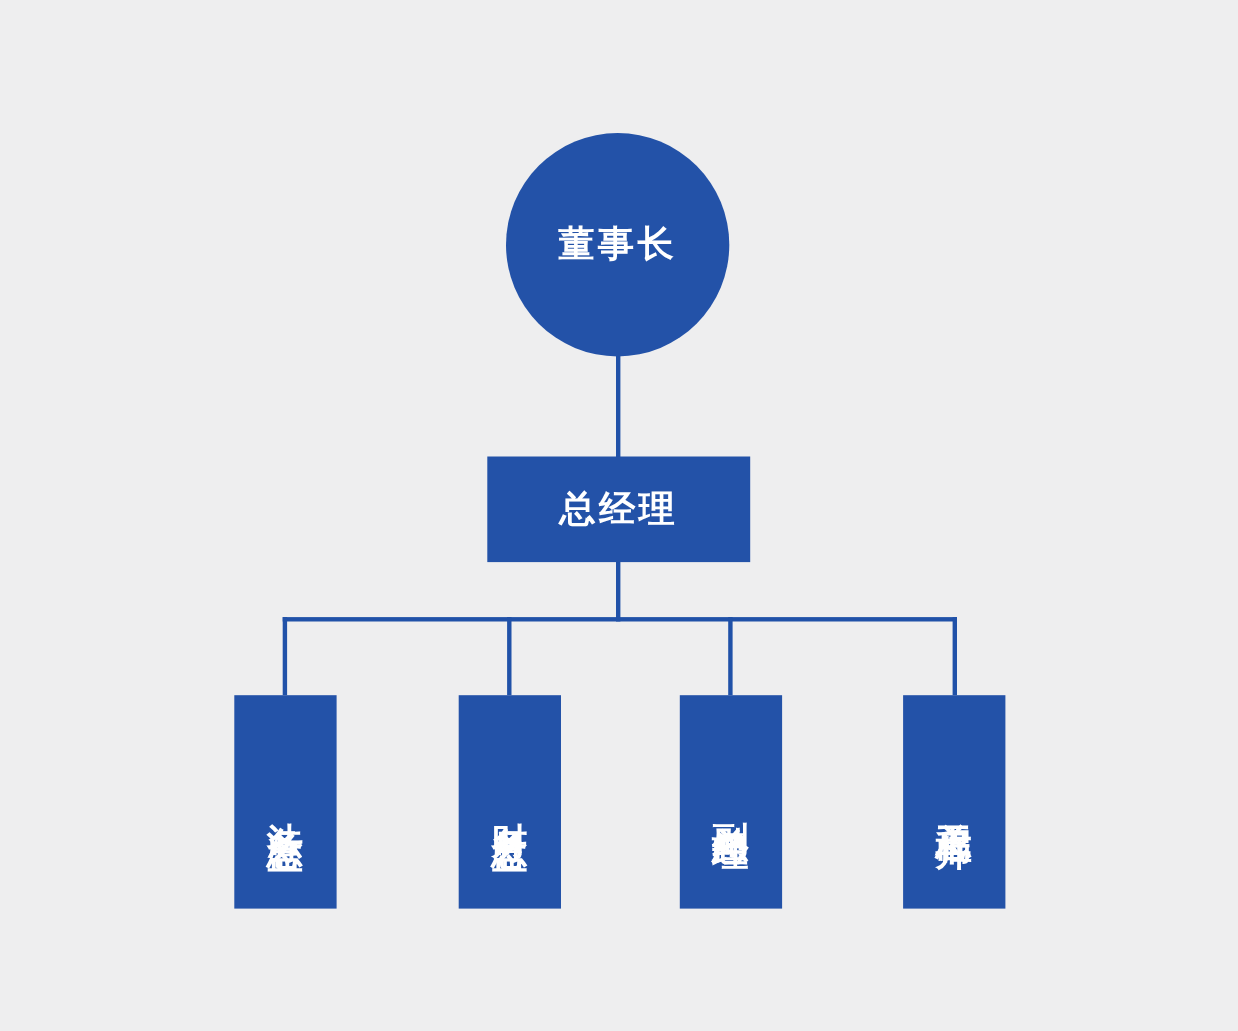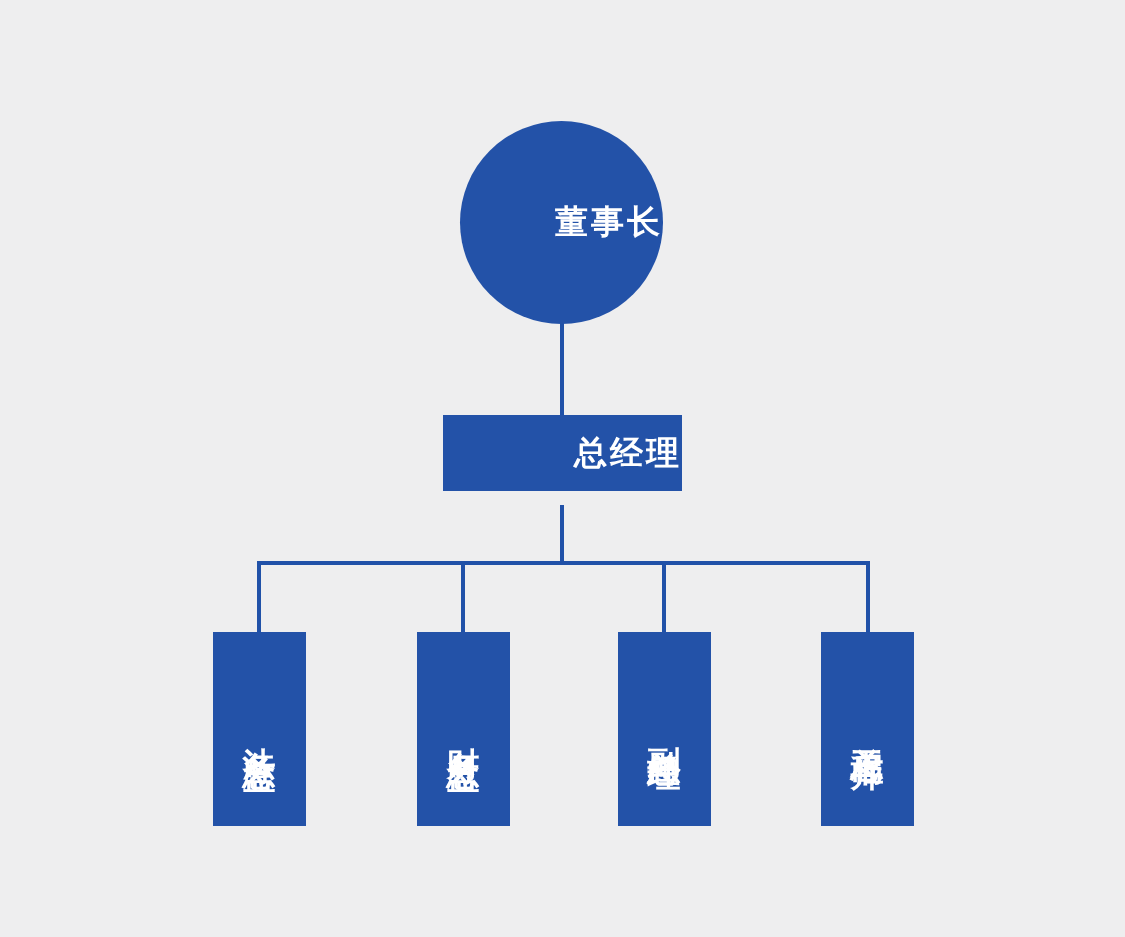--- a/index.html
+++ b/index.html
@@ -13,38 +13,38 @@
     height: 937px;
     background: #eeeeef;
     overflow: hidden;
   }
   .node {
     position: absolute;
     background: #2352a8;
     color: #ffffff;
     display: flex;
     align-items: center;
-    justify-content: flex-end;
+    justify-content: center;
     font-weight: bold;
     box-sizing: border-box;
   }
   .node-circle {
     left: 460px;
     top: 121px;
     width: 203px;
     height: 203px;
     border-radius: 50%;
     font-size: 33px;
     letter-spacing: 3px;
   }
   .node-rect {
     left: 443px;
     top: 415px;
     width: 239px;
-    height: 76px;
+    height: 96px;
     font-size: 33px;
     letter-spacing: 3px;
   }
   .node-leaf {
     top: 632px;
     width: 93px;
     height: 194px;
     font-size: 33px;
   }
   .node-leaf .vtext {

